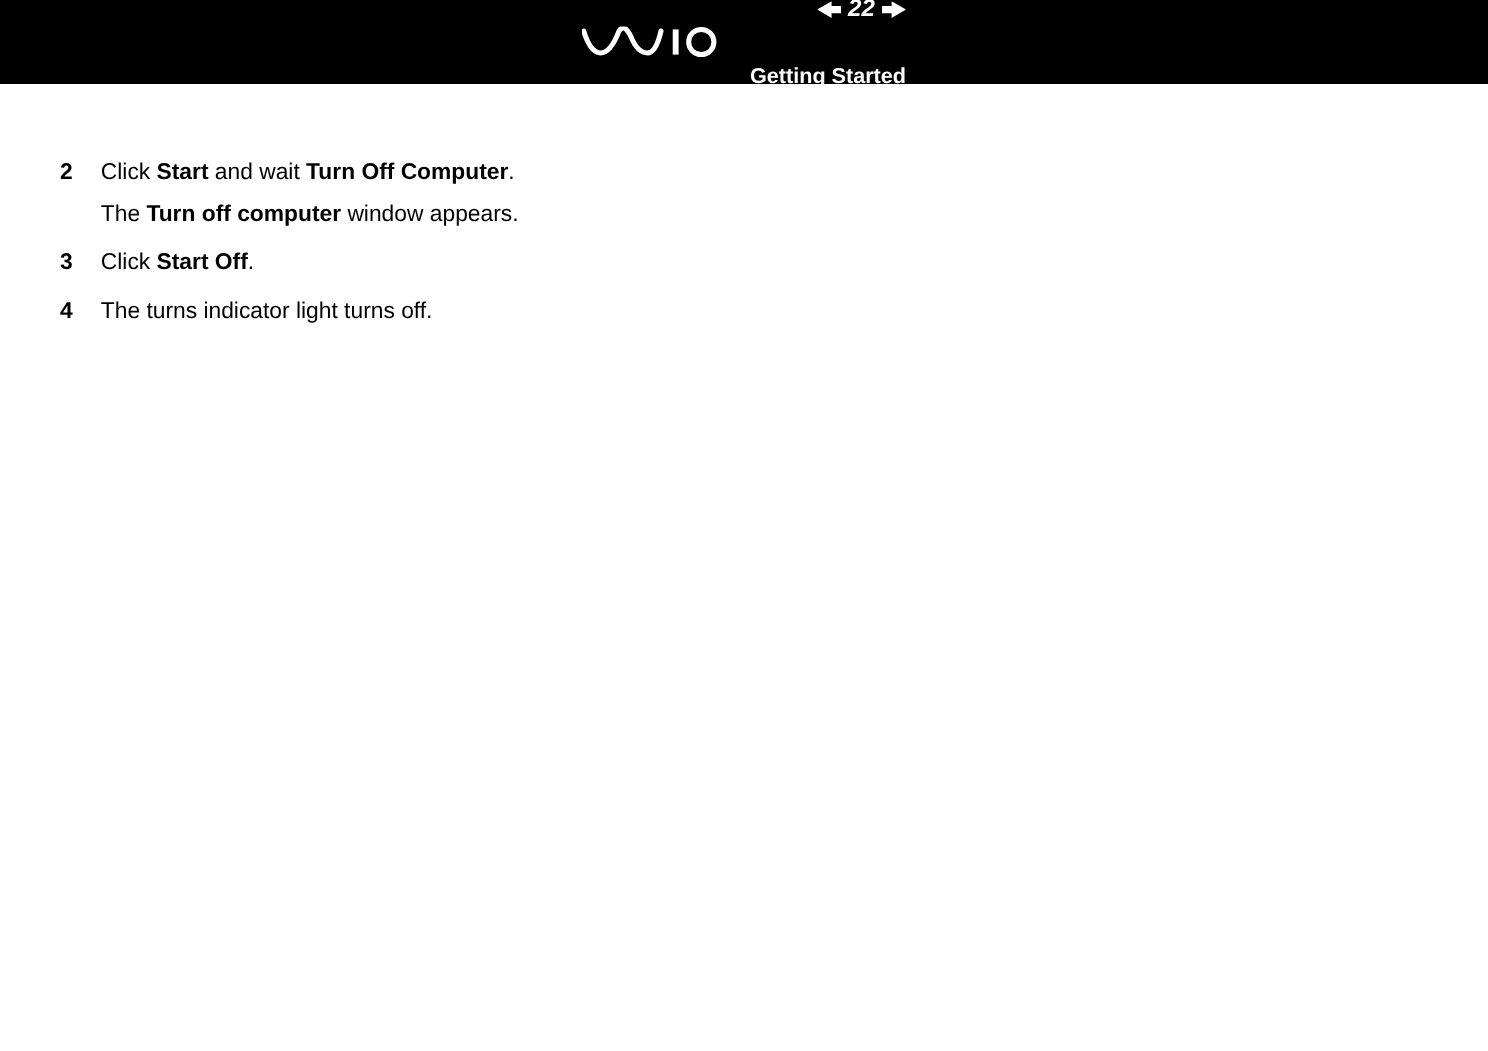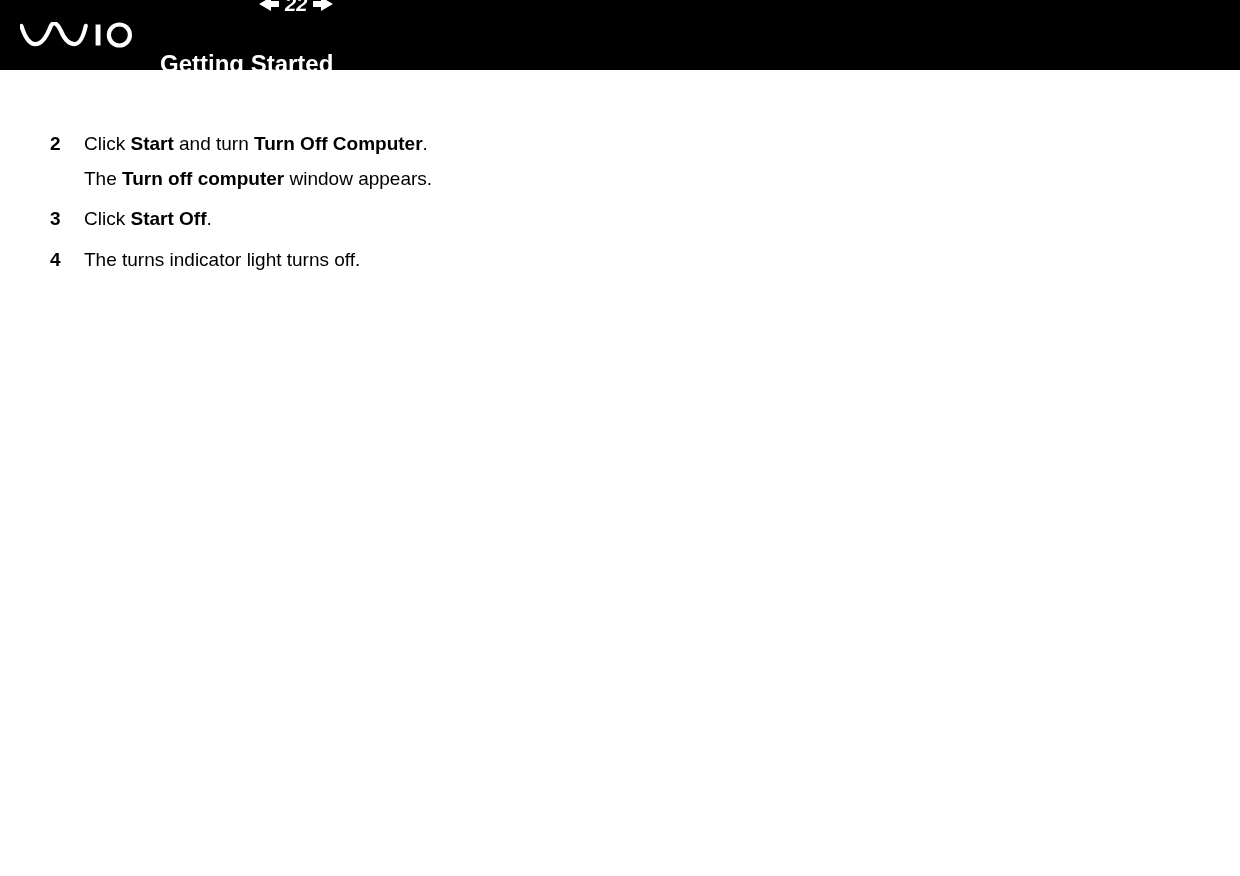--- a/index.html
+++ b/index.html
@@ -13,21 +13,21 @@
       font-family: Arial, Helvetica, sans-serif;
       background: #fff;
       overflow: hidden;
     }
     .header {
       background: #000;
       color: #fff;
       height: 70px;
       display: flex;
       align-items: center;
-      justify-content: flex-start;
+      justify-content: center;
       padding: 0 20px;
     }
     .logo {
       display: flex;
       align-items: center;
     }
     .logo svg {
       height: 26px;
       fill: #fff;
     }
@@ -51,21 +51,21 @@
     .nav-arrow svg {
       fill: #fff;
       height: 14px;
     }
     .page-number {
       font-size: 20px;
       font-weight: bold;
       font-style: italic;
     }
     .section-title {
-      font-size: 24px;
+      font-size: 18px;
       font-weight: bold;
       margin-top: 32px;
     }
     .content {
       padding: 60px 50px 0 50px;
     }
     .step {
       display: flex;
       align-items: flex-start;
       margin-bottom: 12px;
@@ -117,21 +117,21 @@
     </div>
     <div class="section-title">Getting Started</div>
   </div>
 </div>
 
 <div class="content">
 
 <div class="step">
       <div class="step-number">2</div>
       <div class="step-body">
-        <p><span>Click </span><span class="b">Start</span><span> and turn </span><span class="b">Turn Off Computer</span><span>.</span></p>
+        <p><span>Click </span><span class="b">Start</span><span> and wait </span><span class="b">Turn Off Computer</span><span>.</span></p>
         <p><span>The </span><span class="b">Turn off computer</span><span> window appears.</span></p>
       </div>
     </div>
     <div class="step">
       <div class="step-number">3</div>
       <div class="step-body">
         <p><span>Click </span><span class="b">Start Off</span><span>.</span></p>
       </div>
     </div>
     <div class="step">

